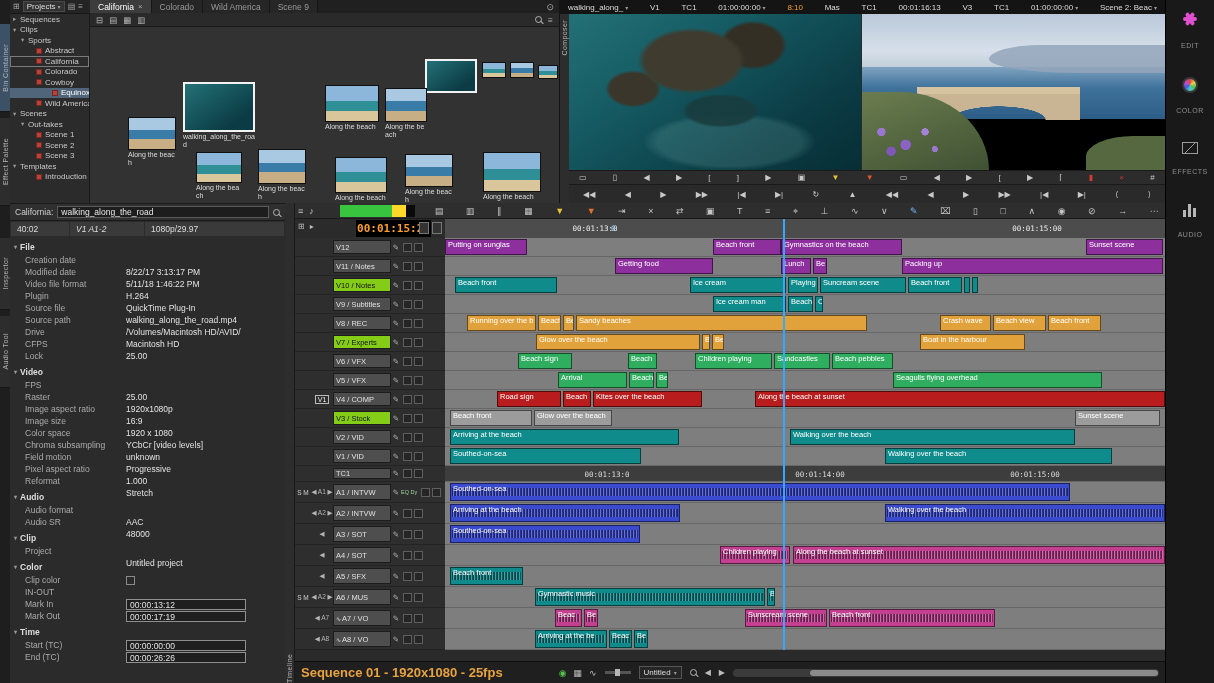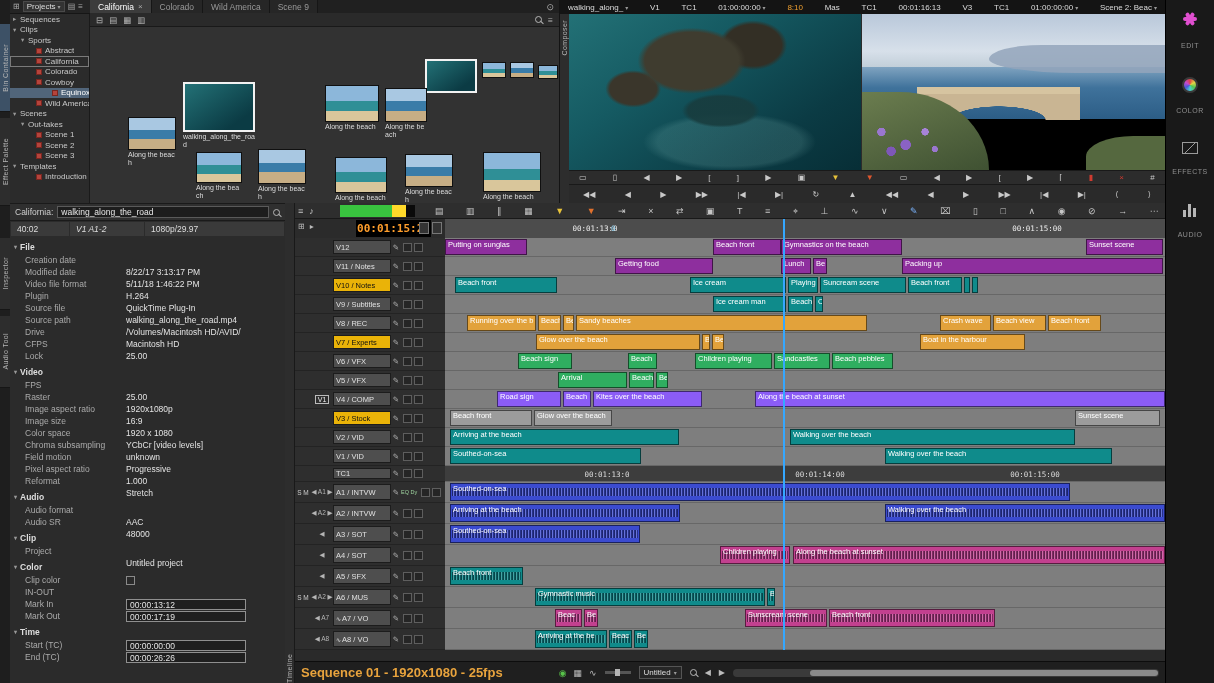--- a/index.html
+++ b/index.html
@@ -159,34 +159,34 @@
   .phn{position:absolute;top:0;bottom:0;width:2px;background:#35a7ff;}
   #tracks{position:absolute;left:10px;top:35px;width:870px;height:423px;background:#2a2a2a;}
   #track-headers{position:absolute;left:0;top:0;width:150px;}
   #track-lanes{position:absolute;left:150px;top:0;width:720px;overflow:hidden;}
   .hrow{display:flex;align-items:center;background:#2e2e2e;border-bottom:1px solid #232323;}
   .sm{width:16px;font-size:6.5px;color:#ccc;text-align:center;flex:none;}
   .patch{width:22px;font-size:6.5px;color:#b5b5b5;text-align:center;flex:none;overflow:hidden;white-space:nowrap;}
   .patch.pbox{border:1px solid #bbb;width:14px;margin:0 4px;color:#eee;font-size:7px;}
   .tname{width:58px;height:calc(100% - 4px);background:#4e4e4e;border:1px solid #1c1c1c;color:#e0e0e0;
      font-size:7.5px;padding:0 2px;overflow:hidden;white-space:nowrap;display:flex;align-items:center;gap:1px;flex:none;}
-  .tname.sel{background:#eab308;color:#111;}
+  .tname.sel{background:#84cc16;color:#111;}
   .wvi{font-size:6px;}
   .pencil{width:10px;text-align:center;font-size:7.5px;color:#bbb;flex:none;}
   .fx{font-size:5.5px;color:#9fd49f;width:18px;overflow:hidden;white-space:nowrap;flex:none;}
   .tgl{width:9px;height:9px;border:1px solid #5e5e5e;background:#252525;margin-left:2px;flex:none;}
   .dig{width:8px;font-size:6.5px;color:#aaa;text-align:center;flex:none;}
   .lane{position:relative;background:#7e7e7e;border-bottom:1px solid #676767;overflow:hidden;}
   .lane.tc{background:#3d3d3d;}
   .lane.tc .rlabel{top:4px;color:#ddd;}
   .clip{position:absolute;top:1px;bottom:1px;border:1px solid rgba(0,0,0,.55);color:#fff;font-size:7.5px;
      line-height:9px;padding:0 2px;overflow:hidden;white-space:nowrap;}
   .clip .cl{position:relative;z-index:2;}
   .c-purple{background:#8e2f9e;} .c-teal{background:#0f8b8b;} .c-orange{background:#e2a23b;}
-  .c-green{background:#2fae60;} .c-blue{background:#8b5cf6;} .c-grey{background:#9c9c9c;}
+  .c-green{background:#2fae60;} .c-blue{background:#b91c1c;} .c-grey{background:#9c9c9c;}
   .c-ablue{background:#3b4bd0;} .c-pink{background:#c2408f;}
   .wave::after{content:"";position:absolute;left:1px;right:1px;top:28%;height:48%;z-index:1;
      background:repeating-linear-gradient(90deg,rgba(0,0,10,.5) 0 1px,rgba(255,255,255,.22) 1px 2px,rgba(0,0,10,.35) 2px 3px);}
   .playhead{position:absolute;top:0;width:2px;background:#35a7ff;z-index:6;}
   #tl-bottom{position:absolute;left:10px;top:458px;width:870px;height:22px;background:#1f1f1f;
      border-top:1px solid #0d0d0d;display:flex;align-items:center;gap:8px;padding:0 6px;}
   #seq-status{color:#e8a33d;font-size:13px;font-weight:bold;white-space:nowrap;}
   #tlb-spacer{width:40px;}
   #tlb-icons{display:flex;gap:7px;font-size:9px;color:#bbb;align-items:center;}
   .slider{width:26px;height:3px;background:#555;position:relative;flex:none;}
@@ -998,20 +998,21 @@
             <div class="clip c-green" style="left: 73px; width: 54px;"><span class="cl">Beach sign</span></div>
             <div class="clip c-green" style="left: 183px; width: 29px;"><span class="cl">Beach</span></div>
             <div class="clip c-green" style="left: 250px; width: 77px;"><span class="cl">Children playing</span></div>
             <div class="clip c-green" style="left: 329px; width: 56px;"><span class="cl">Sandcastles</span></div>
             <div class="clip c-green" style="left: 387px; width: 61px;"><span class="cl">Beach pebbles</span></div>
           </div>
           <div class="lane video" style="height: 19px;">
             <div class="clip c-green" style="left: 113px; width: 69px;"><span class="cl">Arrival</span></div>
             <div class="clip c-green" style="left: 184px; width: 25px;"><span class="cl">Beach</span></div>
             <div class="clip c-green" style="left: 211px; width: 12px;"><span class="cl">Be</span></div>
+            <div class="clip c-green" style="left: 448px; width: 209px;"><span class="cl">Seagulls flying overhead</span></div>
           </div>
           <div class="lane video" style="height: 19px;">
             <div class="clip c-blue" style="left: 52px; width: 64px;"><span class="cl">Road sign</span></div>
             <div class="clip c-blue" style="left: 118px; width: 28px;"><span class="cl">Beach</span></div>
             <div class="clip c-blue" style="left: 148px; width: 109px;"><span class="cl">Kites over the beach</span></div>
             <div class="clip c-blue" style="left: 310px; width: 410px;"><span class="cl">Along the beach at sunset</span></div>
           </div>
           <div class="lane video" style="height: 19px;">
             <div class="clip c-grey" style="left: 5px; width: 82px;"><span class="cl">Beach front</span></div>
             <div class="clip c-grey" style="left: 89px; width: 78px;"><span class="cl">Glow over the beach</span></div>

